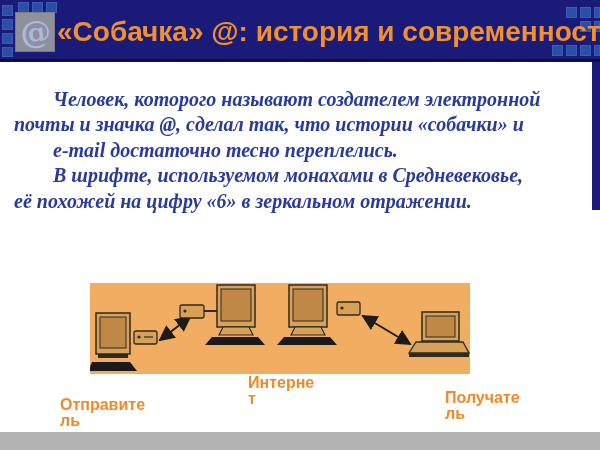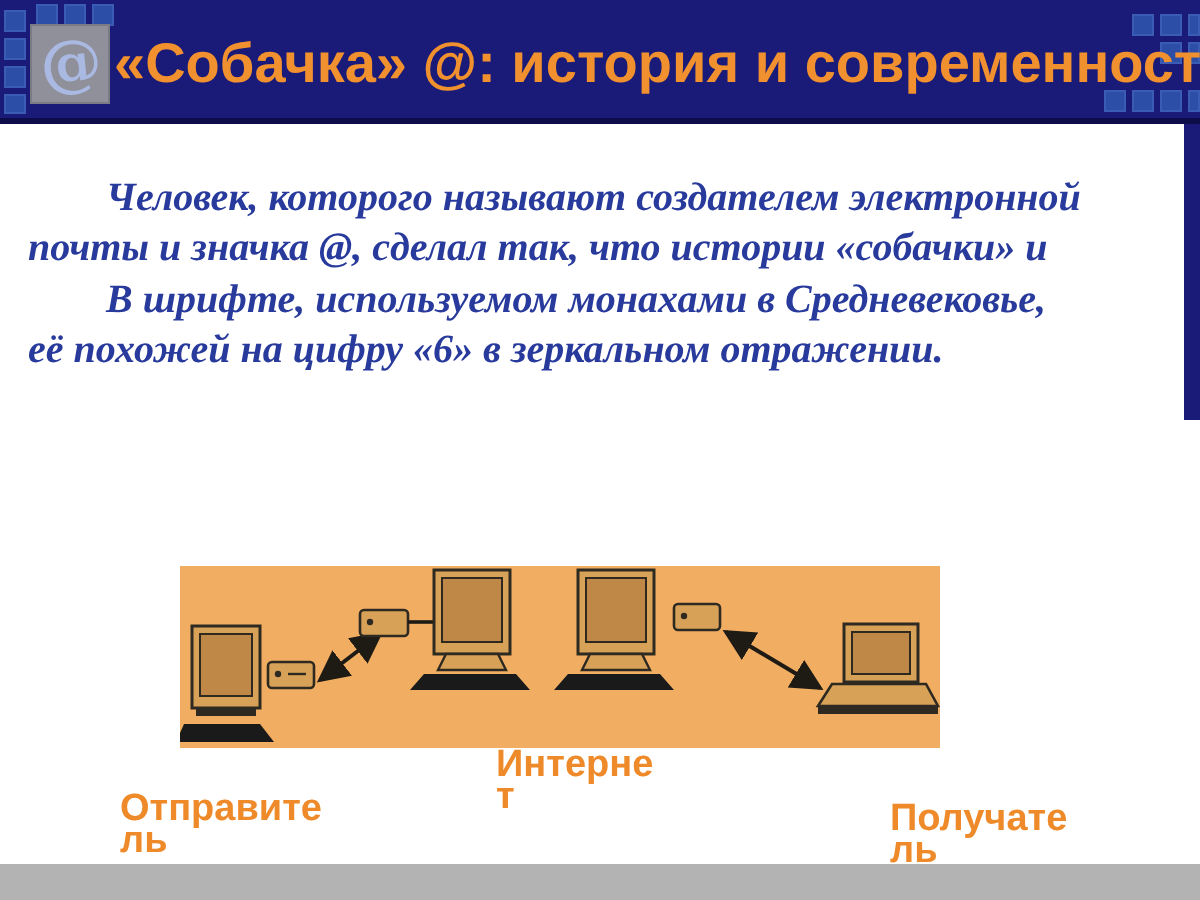--- a/index.html
+++ b/index.html
@@ -35,26 +35,26 @@
     color:#283a9c;font-family:"Liberation Serif","DejaVu Serif",serif;
     font-weight:bold;font-size:20px;line-height:25.4px;
   }
   .bodytext .line{white-space:nowrap;font-style:italic;}
   .bodytext .line.indent{padding-left:39px;}
   
   .panel{position:absolute;left:90px;top:283px;width:380px;height:91px;background:#f1ae62;}
   .panel svg{display:block;}
   
   .dlabel{
-    position:absolute;color:#ef8a2a;font-weight:bold;font-size:19px;line-height:16px;
+    position:absolute;color:#ef8a2a;font-weight:bold;font-size:16px;line-height:16px;
     white-space:pre-line;font-family:"Liberation Sans",sans-serif;
   }
   .lab-sender{left:50px;top:397px;margin-left:10px;}
   .lab-internet{left:248px;top:375px;}
-  .lab-receiver{left:445px;top:390px;margin-top:12px;}
+  .lab-receiver{left:445px;top:390px;}
   
   .graybar{position:absolute;left:0;bottom:0;width:600px;height:18px;background:#b3b3b3;}
 </style>
 </head>
 <body>
 
 <div class="slide">
 
   <div class="hdr">
     <div>
@@ -81,20 +81,21 @@
       <span>@</span>
     </div>
     <h1 class="title">«Собачка» @: история и современность</h1>
   </div>
 
   <div class="stripe"></div>
 
   <div class="bodytext" id="body-text">
       <div class="line indent">Человек, которого называют создателем электронной</div>
       <div class="line">почты и значка @, сделал так, что истории «собачки» и</div>
+      <div class="line indent">e-mail достаточно тесно переплелись.</div>
       <div class="line indent">В шрифте, используемом монахами в Средневековье,</div>
       <div class="line">её похожей на цифру «6» в зеркальном отражении.</div>
     </div>
 
   <div class="panel">
     <svg width="380" height="91" viewBox="0 0 380 91">
       <defs>
         <marker id="ah" markerWidth="9" markerHeight="9" refX="7" refY="4" orient="auto-start-reverse">
           <path d="M0,0 L8,4 L0,8 z" fill="#1e1a14"></path>
         </marker>

